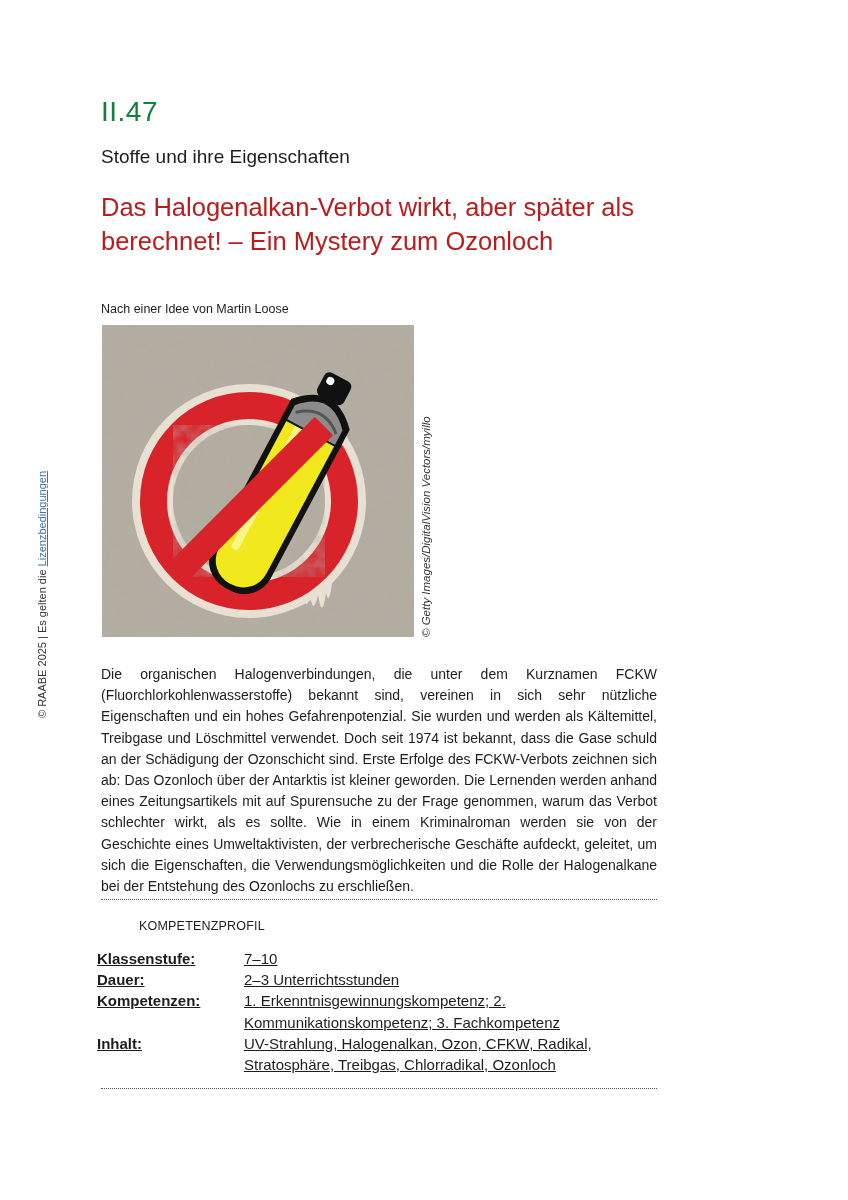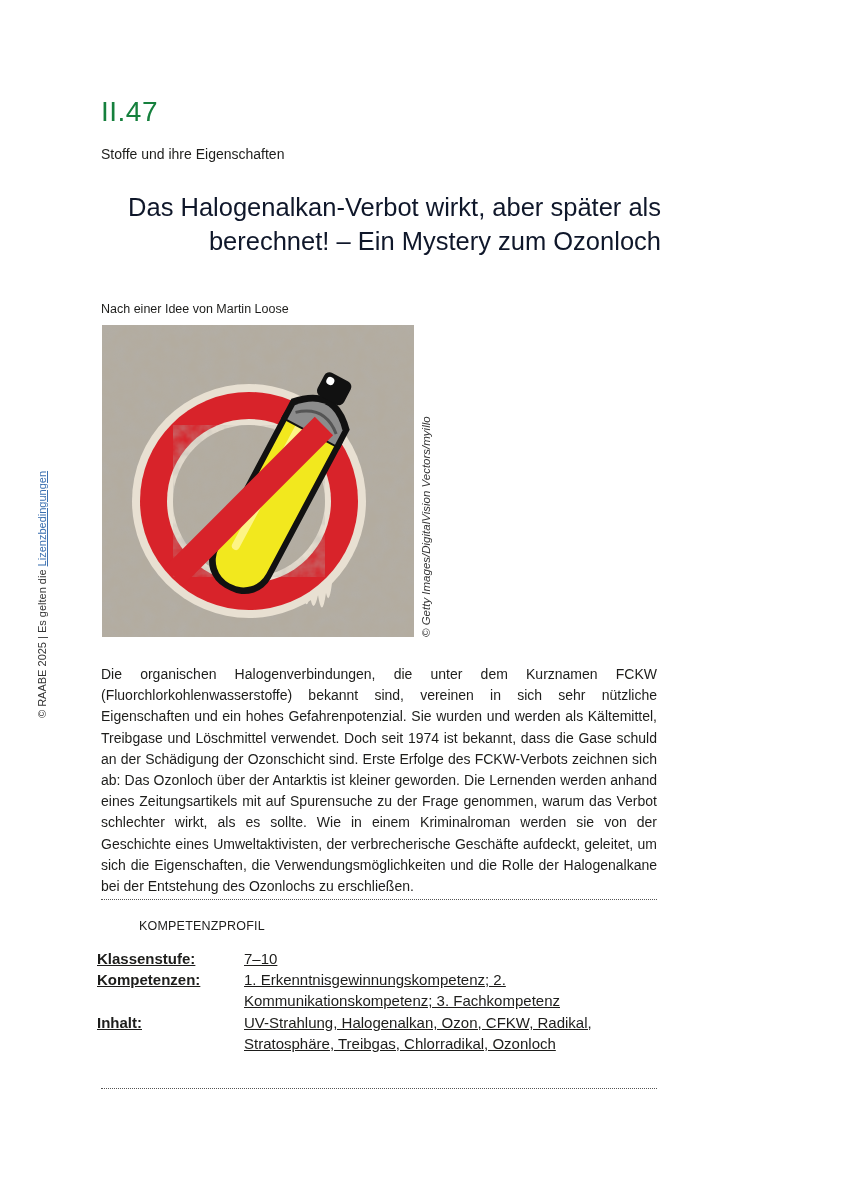--- a/index.html
+++ b/index.html
@@ -12,25 +12,25 @@
       transform: rotate(-90deg); transform-origin: left top;
       font-size: 11px; white-space: nowrap; color: #333;
     }
     .side-license a { color: #3a6fb0; text-decoration: underline; }
     .unit-number {
       position: absolute; left: 101px; top: 96px;
       font-size: 28px; color: #15803d; letter-spacing: 0.5px; text-align: right;
     }
     .subject {
       position: absolute; left: 101px; top: 146px;
-      font-size: 14px; color: #1d1d1b;
+      font-size: 19px; color: #1d1d1b;
     }
     .title {
       position: absolute; left: 101px; top: 190px; width: 560px;
-      font-size: 25.5px; line-height: 34px; color: #0f172a; margin: 0; font-weight: normal; text-align: right;
+      font-size: 25.5px; line-height: 34px; color: #b91c1c; margin: 0; font-weight: normal;
     }
     .author {
       position: absolute; left: 101px; top: 302px; font-size: 12.5px; color: #1d1d1b;
     }
     .figure {
       position: absolute; left: 102px; top: 325px; width: 312px; height: 312px; overflow: hidden;
       background: #a8a196;
     }
     .credit {
       position: absolute; left: 420px; top: 637px;
@@ -115,20 +115,24 @@
 <div class="dotted" style="top:899px;"></div>
 
 <div class="profile-head">KOMPETENZPROFIL</div>
 
 <div class="profile">
   <div class="row">
     <span class="k">Klassenstufe:</span>
     <span class="v">7–10</span>
   </div>
   <div class="row">
+    <span class="k">Dauer:</span>
+    <span class="v">2–3 Unterrichtsstunden</span>
+  </div>
+  <div class="row">
     <span class="k">Kompetenzen:</span>
     <span class="v" style="padding-right:50px;">1. Erkenntnisgewinnungskompetenz; 2. Kommunikations­kompetenz; 3. Fachkompetenz</span>
   </div>
   <div class="row">
     <span class="k">Inhalt:</span>
     <span class="v" style="padding-right:10px;">UV-Strahlung, Halogenalkan, Ozon, CFKW, Radikal, Stratosphäre, Treibgas, Chlorradikal, Ozonloch</span>
   </div>
 </div>
 
 <div class="dotted" style="top:1088px;"></div>

